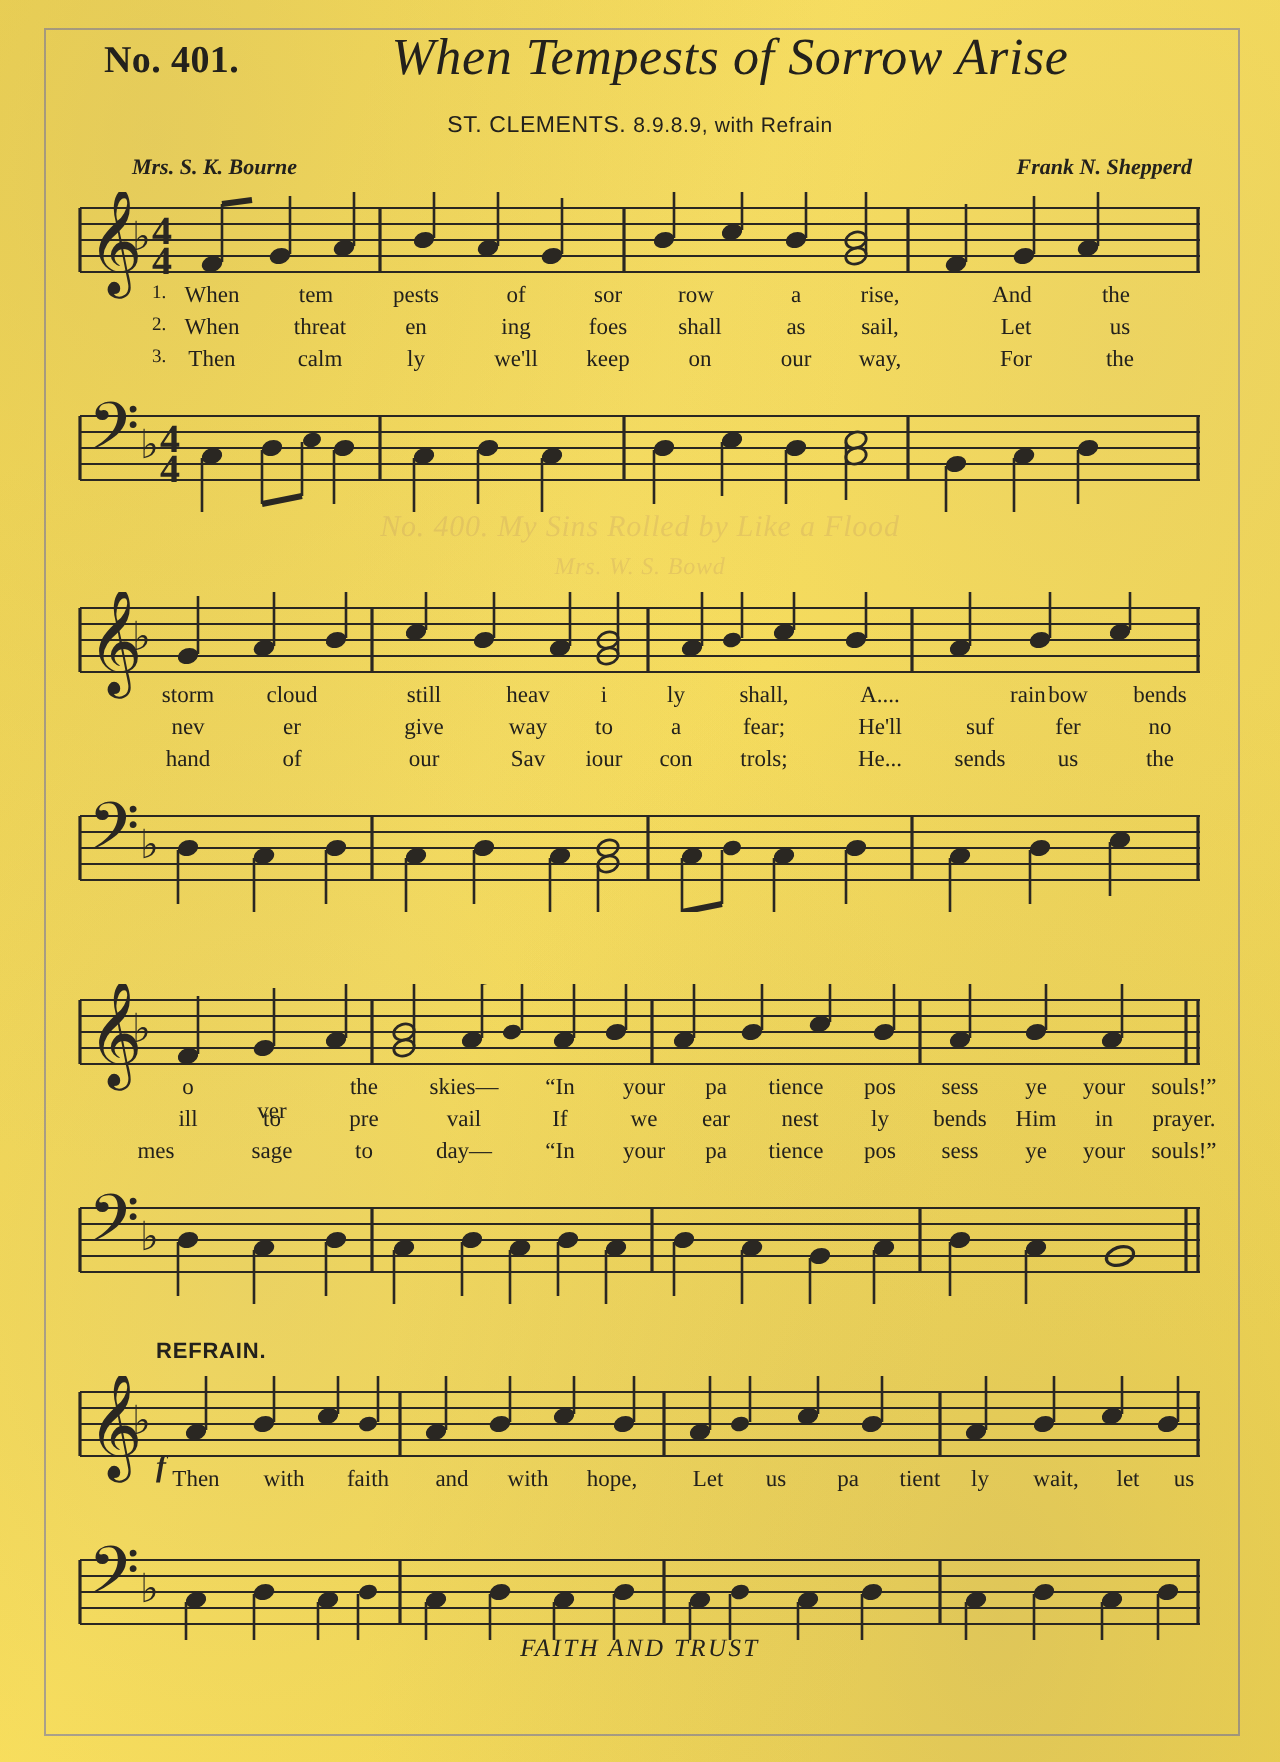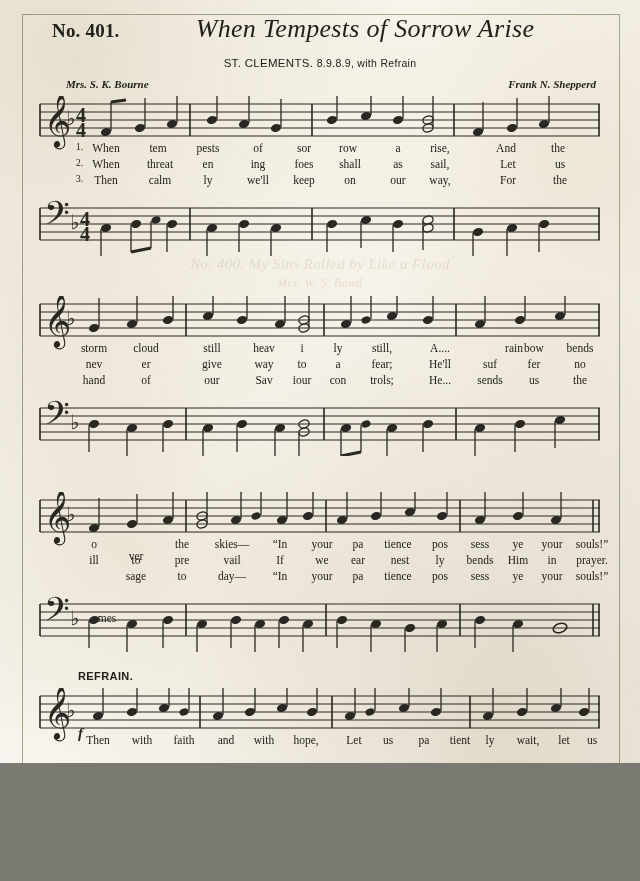--- a/index.html
+++ b/index.html
@@ -3,22 +3,22 @@
 <meta charset="utf-8">
 <style>
   html, body {
     margin: 0;
     padding: 0;
     background: #7a7a72;
   }
   .page {
     position: relative;
     width: 640px;
-    height: 763px;
-    background: #ffffff;
+    height: 881px;
+    background: #fde047;
     overflow: hidden;
     font-family: "Liberation Serif", serif;
     color: #23211c;
   }
   
   .page::before {
     content: "";
     position: absolute;
     inset: 0;
     background:
@@ -414,21 +414,21 @@
       </svg>
 
       <div class="lyrics" style="left:0; top:46px;">
         <div class="lyric-line">
           <span class="lyric-word" style="left:58px;">storm</span>
           <span class="lyric-word" style="left:110px;">cloud</span>
           <span class="lyric-word" style="left:176px;">still</span>
           <span class="lyric-word" style="left:228px;">heav</span>
           <span class="lyric-word" style="left:266px;">i</span>
           <span class="lyric-word" style="left:302px;">ly</span>
-          <span class="lyric-word" style="left:346px;">still,</span>
+          <span class="lyric-word" style="left:346px;">shall,</span>
           <span class="lyric-word" style="left:404px;">A....</span>
           <span class="lyric-word" style="left:478px;">rain</span>
           <span class="lyric-word" style="left:498px;">bow</span>
           <span class="lyric-word" style="left:544px;">bends</span>
         </div>
         <div class="lyric-line">
           <span class="lyric-word" style="left:58px;">nev</span>
           <span class="lyric-word" style="left:110px;">er</span>
           <span class="lyric-word" style="left:176px;">give</span>
           <span class="lyric-word" style="left:228px;text-align:center;">way</span>
@@ -586,21 +586,21 @@
           <span class="lyric-word" style="left:286px;">we</span>
           <span class="lyric-word" style="left:322px;">ear</span>
           <span class="lyric-word" style="left:364px;">nest</span>
           <span class="lyric-word" style="left:404px;">ly</span>
           <span class="lyric-word" style="left:444px;">bends</span>
           <span class="lyric-word" style="left:482px;">Him</span>
           <span class="lyric-word" style="left:516px;">in</span>
           <span class="lyric-word" style="left:556px;">prayer.</span>
         </div>
         <div class="lyric-line">
-          <span class="lyric-word" style="left:71px;margin-top:42px;">mes</span>
+          <span class="lyric-word" style="left:42px;">mes</span>
           <span class="lyric-word" style="left:100px;">sage</span>
           <span class="lyric-word" style="left:146px;">to</span>
           <span class="lyric-word" style="left:196px;">day—</span>
           <span class="lyric-word" style="left:244px;">“In</span>
           <span class="lyric-word" style="left:286px;">your</span>
           <span class="lyric-word" style="left:322px;">pa</span>
           <span class="lyric-word" style="left:362px;">tience</span>
           <span class="lyric-word" style="left:404px;">pos</span>
           <span class="lyric-word" style="left:444px;">sess</span>
           <span class="lyric-word" style="left:482px;">ye</span>

